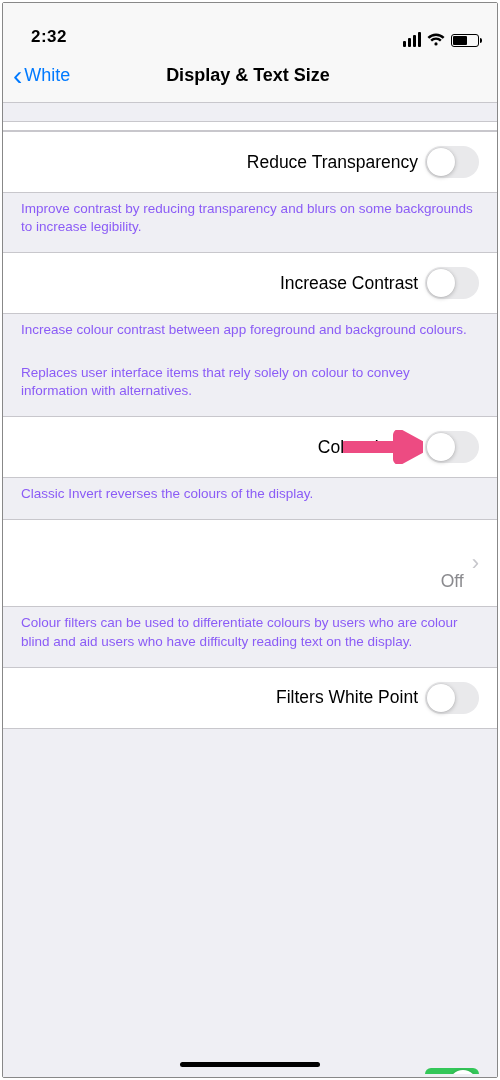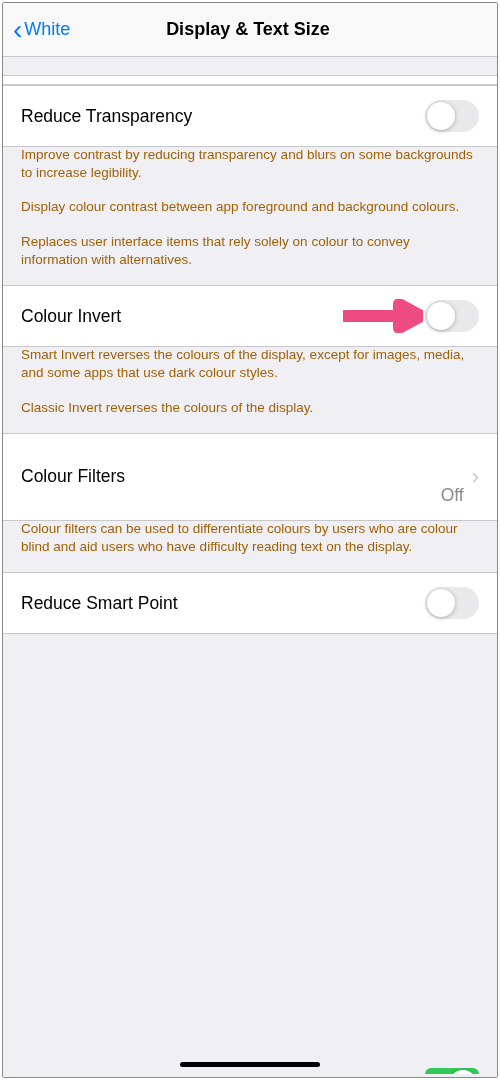--- a/index.html
+++ b/index.html
@@ -83,21 +83,21 @@
 .group-before { height: 10px; border-top:1px solid #c8c7cc; border-bottom:1px solid #c8c7cc; background:#fff; margin-top: 10px;}
 .first-spacer { height: 8px; }
 
 .row {
   background: #fff;
   border-top: 1px solid #c8c7cc;
   border-bottom: 1px solid #c8c7cc;
   padding: 14px 18px;
   display: flex;
   align-items: center;
-  justify-content: space-between;
+  justify-content: flex-end;
   position: relative;
   gap: 7px;
 }
 .row + .footer { margin-top: -1px; }
 .row-label { font-size: 17.5px; color: #000; }
 .row-value { font-size: 17.5px; color: #8a8a8e; margin-right: 8px; margin-top: 37px; }
 .row-right { display:flex; align-items:center; }
 
 .toggle {
   width: 54px; height: 32px;
@@ -108,24 +108,24 @@
 .toggle-knob {
   position: absolute;
   top: 2px; left: 2px;
   width: 28px; height: 28px;
   background: #fff;
   border-radius: 50%;
   box-shadow: 0 1px 4px rgba(0,0,0,0.25), 0 0 0 0.5px rgba(0,0,0,0.05);
 }
 
 .footer {
-  padding: 0 18px 16px;
+  padding: 8px 18px 16px;
   font-size: 13.5px;
   line-height: 1.35;
-  color: #a16207;
+  color: #8b5cf6;
 }
 
 .chev-right { color:#c7c7cc; font-size:22px; }
 
 
 .arrow {
   position: absolute;
   top: 50%;
   right: 74px;
   transform: translateY(-50%);
@@ -155,20 +155,37 @@
 .peek::after{
   content:""; position:absolute; right:2px; top:2px; width:28px; height:28px; background:#fff; border-radius:50%;
   box-shadow: 0 1px 4px rgba(0,0,0,0.25);
 }
 </style>
 </head>
 <body>
 
 <div class="device-frame">
 
+  <div class="status-bar">
+    <div class="status-time">2:32</div>
+    <div class="status-icons">
+      <span class="cell-bars">
+          <span></span>
+          <span></span>
+          <span></span>
+          <span></span>
+        </span>
+      <svg class="wifi-svg" viewBox="0 0 18 14">
+        <path d="M9 12.5a1.6 1.6 0 100-3.2 1.6 1.6 0 000 3.2zM3.3 6.8a8 8 0 0111.4 0l-1.7 1.7a5.6 5.6 0 00-8 0L3.3 6.8zM.5 4a12 12 0 0117 0l-1.7 1.7a9.6 9.6 0 00-13.6 0L.5 4z" fill="#000"></path>
+      </svg>
+      <span class="battery">
+          <span class="battery-fill"></span>
+        </span>
+    </div>
+  </div>
 
   <div class="nav-header">
     <div class="back-btn">
       <span class="back-chevron">‹</span>
       <span>White</span>
     </div>
     <div class="nav-title">Display &amp; Text Size</div>
   </div>
 
   <div class="content">
@@ -177,50 +194,54 @@
     <div class="group-before"></div>
 
     <div class="row">
       <span class="row-label">Reduce Transparency</span>
       <div class="toggle">
           <div class="toggle-knob"></div>
         </div>
     </div>
     <div class="footer">Improve contrast by reducing transparency and blurs on some backgrounds to increase legibility.</div>
 
-    <div class="footer">Display colour contrast between app foreground and background colours.</div>
+    <div class="row">
+      <span class="row-label">Increase Contrast</span>
+      <div class="toggle">
+          <div class="toggle-knob"></div>
+        </div>
+    </div>
+    <div class="footer">Increase colour contrast between app foreground and background colours.</div>
 
     <div class="footer">Replaces user interface items that rely solely on colour to convey information with alternatives.</div>
 
     <div class="row">
       <span class="row-label">Colour Invert</span>
       <div class="toggle">
           <div class="toggle-knob"></div>
         </div>
       <div class="arrow">
         <svg width="80" height="34" viewBox="0 0 80 34">
             <path d="M2 17 H56 M56 17 L78 17 L56 5 Z M56 17 L78 17 L56 29 Z" fill="#ed4b82" stroke="#ed4b82" stroke-width="12" stroke-linecap="round" stroke-linejoin="round"></path>
           </svg>
       </div>
     </div>
-    <div class="footer">Smart Invert reverses the colours of the display, except for images, media, and some apps that use dark colour styles.</div>
 
     <div class="footer">Classic Invert reverses the colours of the display.</div>
 
     <div class="row">
-      <span class="row-label">Colour Filters</span>
       <div class="row-right">
         <span class="row-value">Off</span>
         <span class="chev-right">›</span>
       </div>
     </div>
     <div class="footer">Colour filters can be used to differentiate colours by users who are colour blind and aid users who have difficulty reading text on the display.</div>
 
     <div class="row">
-      <span class="row-label">Reduce Smart Point</span>
+      <span class="row-label">Filters White Point</span>
       <div class="toggle">
           <div class="toggle-knob"></div>
         </div>
     </div>
 
   </div>
 
   <div class="peek"></div>
   <div class="home-ind"></div>
 </div>

